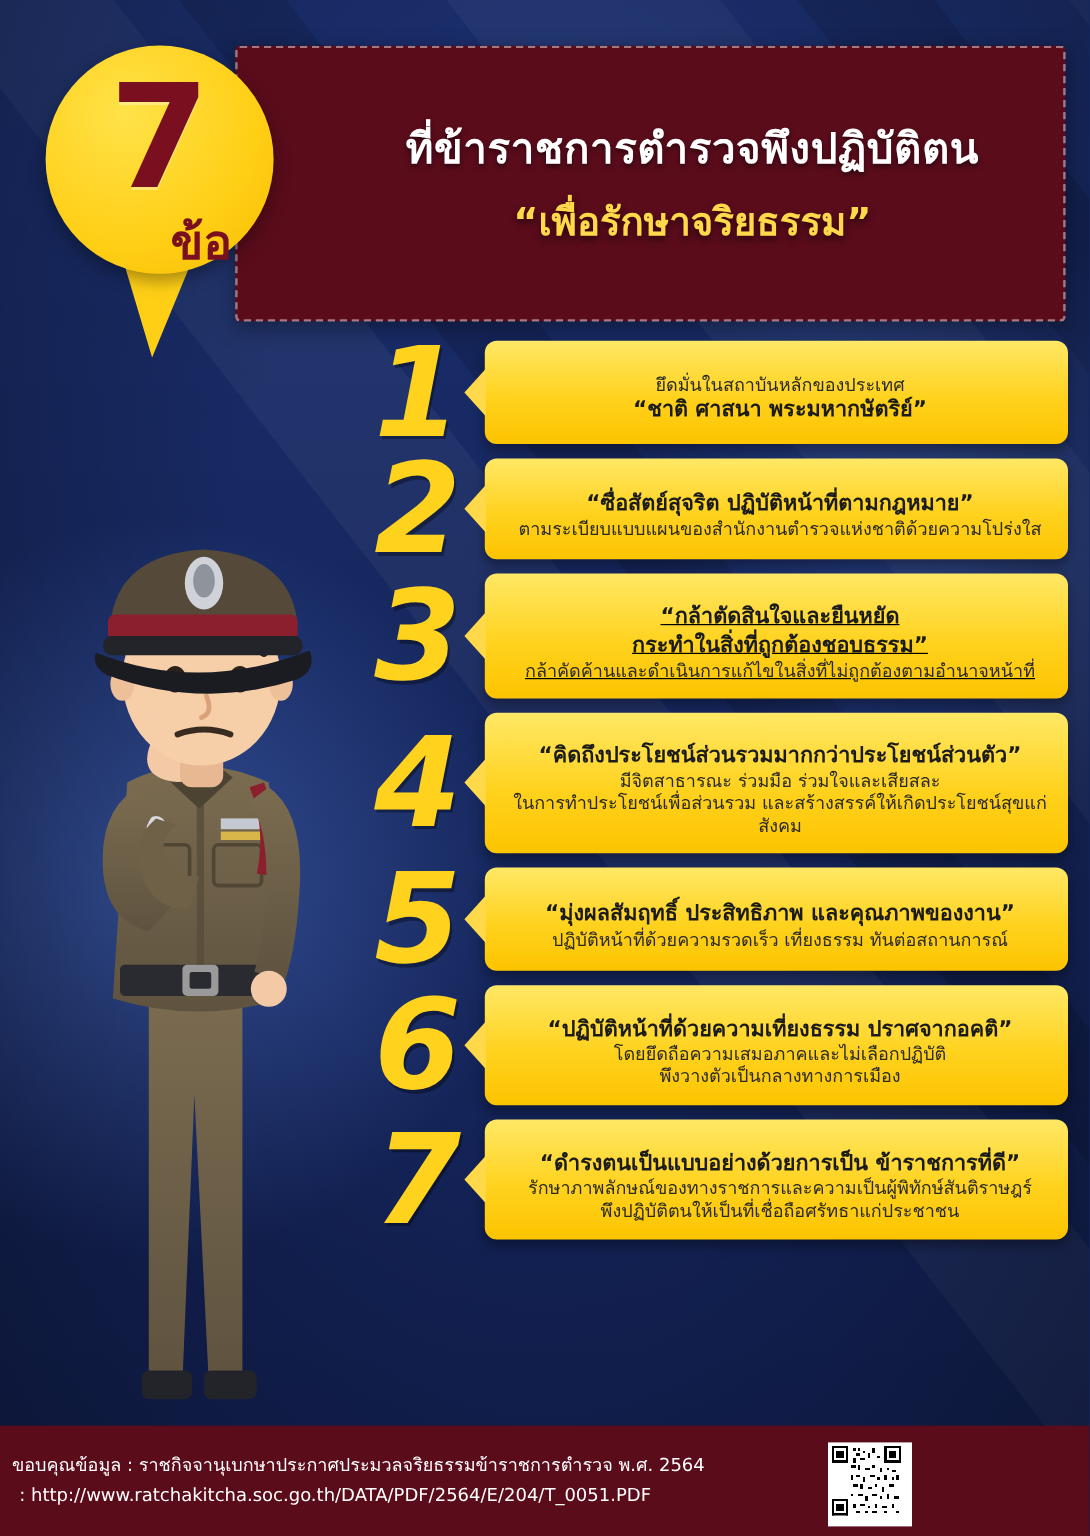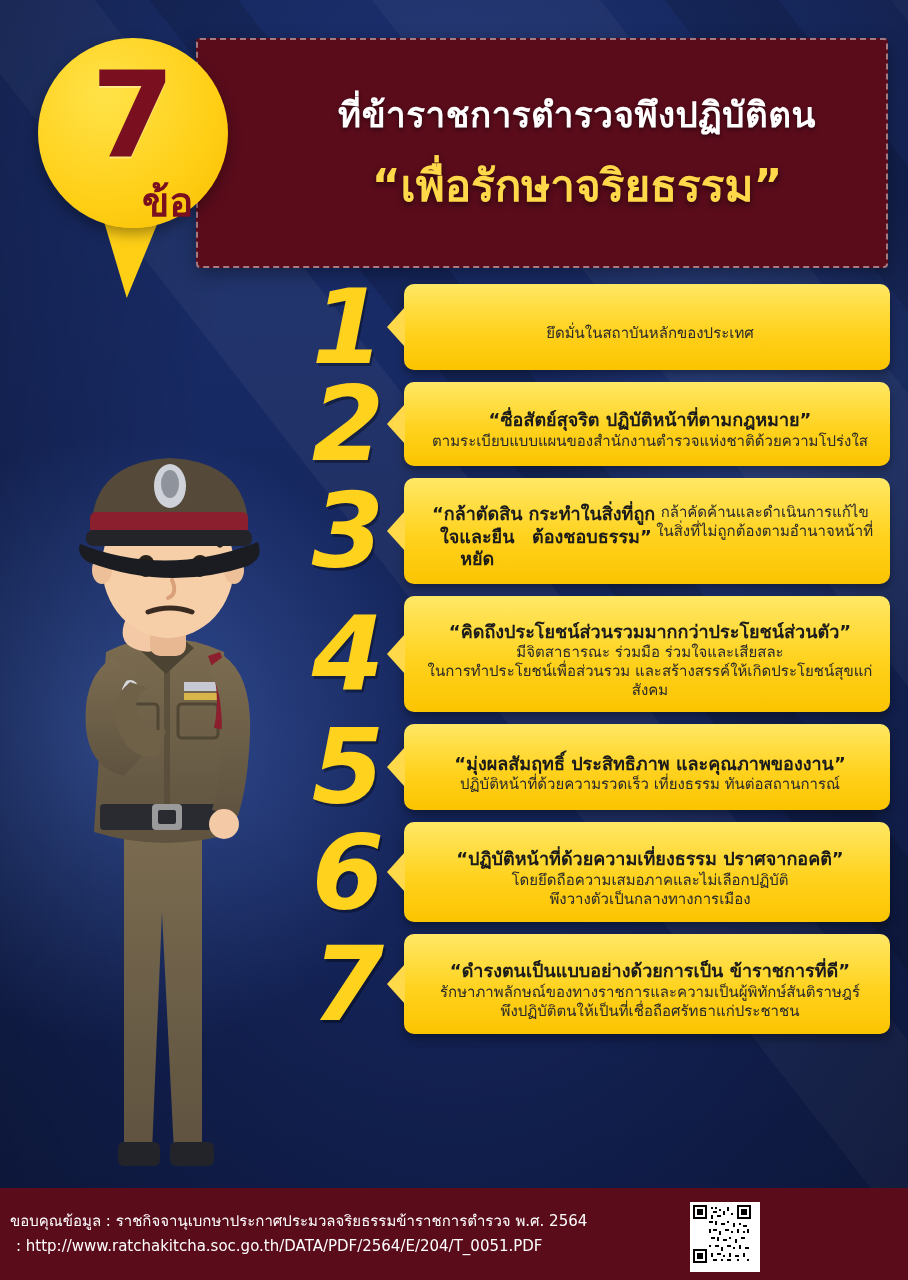--- a/index.html
+++ b/index.html
@@ -32,21 +32,21 @@
   .header-inner{
     position:absolute;left:0;top:0;right:0;bottom:0;
     display:flex;flex-direction:column;align-items:center;justify-content:center;
     padding-left:70px;
   }
   .header-line1{
     color:#ffffff;font-size:35px;font-weight:bold;letter-spacing:.5px;
     text-shadow:0 2px 4px rgba(0,0,0,.5);white-space:nowrap;
   }
   .header-line2{
-    color:#ffd94a;font-size:44px;font-weight:bold;margin-top:8px;
+    color:#ffd94a;font-size:32px;font-weight:bold;margin-top:8px;
     text-shadow:0 3px 6px rgba(0,0,0,.55);white-space:nowrap;
   }
 
   
   .badge-pin{position:absolute;left:38px;top:38px;width:190px;height:250px;}
   .badge-circle{
     position:absolute;left:0;top:0;width:190px;height:190px;border-radius:50%;
     background:radial-gradient(circle at 35% 30%,#ffe249 0%,#ffcf16 60%,#f7bd00 100%);
     box-shadow:0 6px 14px rgba(0,0,0,.35);
   }
@@ -94,21 +94,21 @@
     border-right:18px solid #ffd94a;
   }
   .bubble .line{
     text-align:center;color:#1b1b1b;line-height:1.25;
   }
   .bubble .line.strong{font-weight:bold;font-size:18px;}
   .bubble .line.sub{font-size:15px;color:#2a2a2a;}
 
   .i1 .bubble{min-height:86px;display:flex;flex-direction:column;justify-content:center;}
   .i2 .bubble{min-height:84px;display:flex;flex-direction:column;justify-content:center;}
-  .i3 .bubble{min-height:104px;display:flex;flex-direction:row;justify-content:center;}
+  .i3 .bubble{min-height:104px;display:flex;flex-direction:column;justify-content:space-between;text-decoration:underline;}
   .i4 .bubble{min-height:104px;display:flex;flex-direction:column;justify-content:center;}
   .i5 .bubble{min-height:86px;display:flex;flex-direction:column;justify-content:center;}
   .i6 .bubble{min-height:100px;display:flex;flex-direction:column;justify-content:center;}
   .i7 .bubble{min-height:100px;display:flex;flex-direction:column;justify-content:center;}
 
   
   .footer{
     position:absolute;left:0;bottom:0;width:908px;height:92px;
     background:#5a0c1b;
     display:flex;align-items:center;
@@ -218,20 +218,21 @@
   <ellipse cx="136" cy="132" rx="9" ry="14" fill="#8f949c"></ellipse>
 </svg>
 </div>
 
 <div class="items">
 
   <div class="item i1">
     <div class="item-num">1</div>
     <div class="bubble">
       <div class="line sub">ยึดมั่นในสถาบันหลักของประเทศ</div>
+      <div class="line strong">“ชาติ ศาสนา พระมหากษัตริย์”</div>
     </div>
   </div>
 
   <div class="item i2">
     <div class="item-num">2</div>
     <div class="bubble">
       <div class="line strong">“ซื่อสัตย์สุจริต ปฏิบัติหน้าที่ตามกฎหมาย”</div>
       <div class="line sub">ตามระเบียบแบบแผนของสำนักงานตำรวจแห่งชาติด้วยความโปร่งใส</div>
     </div>
   </div>

